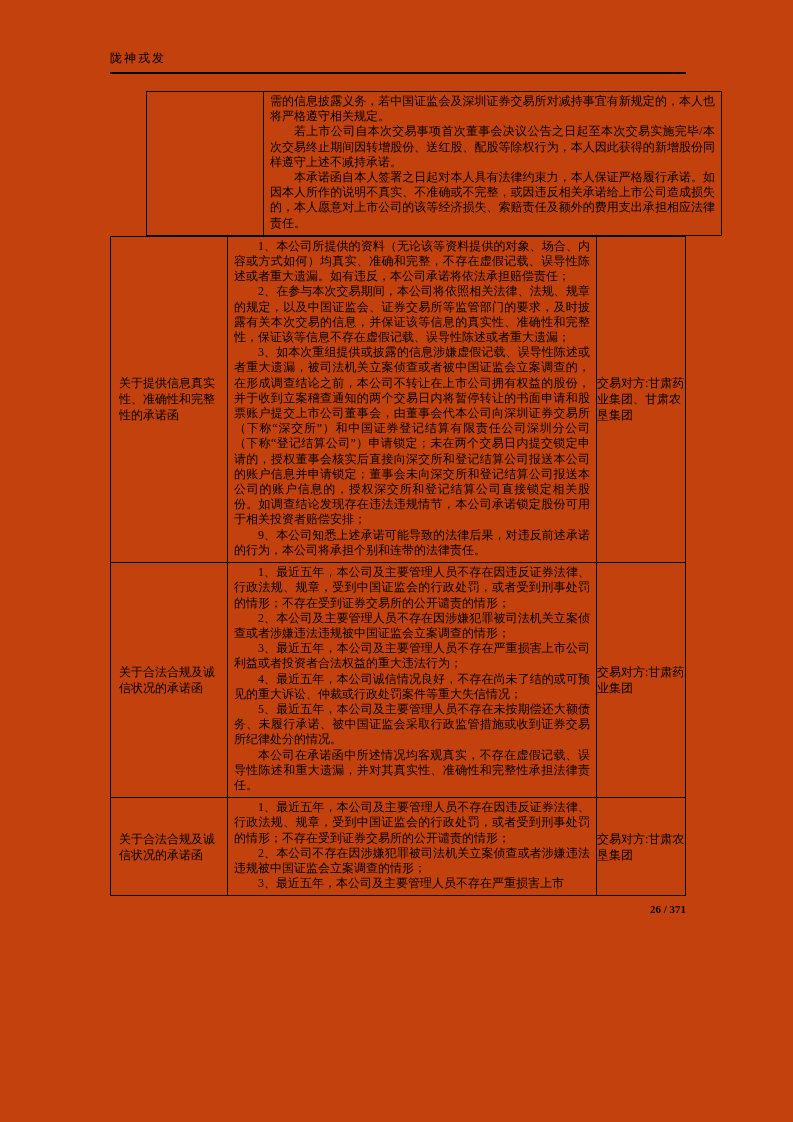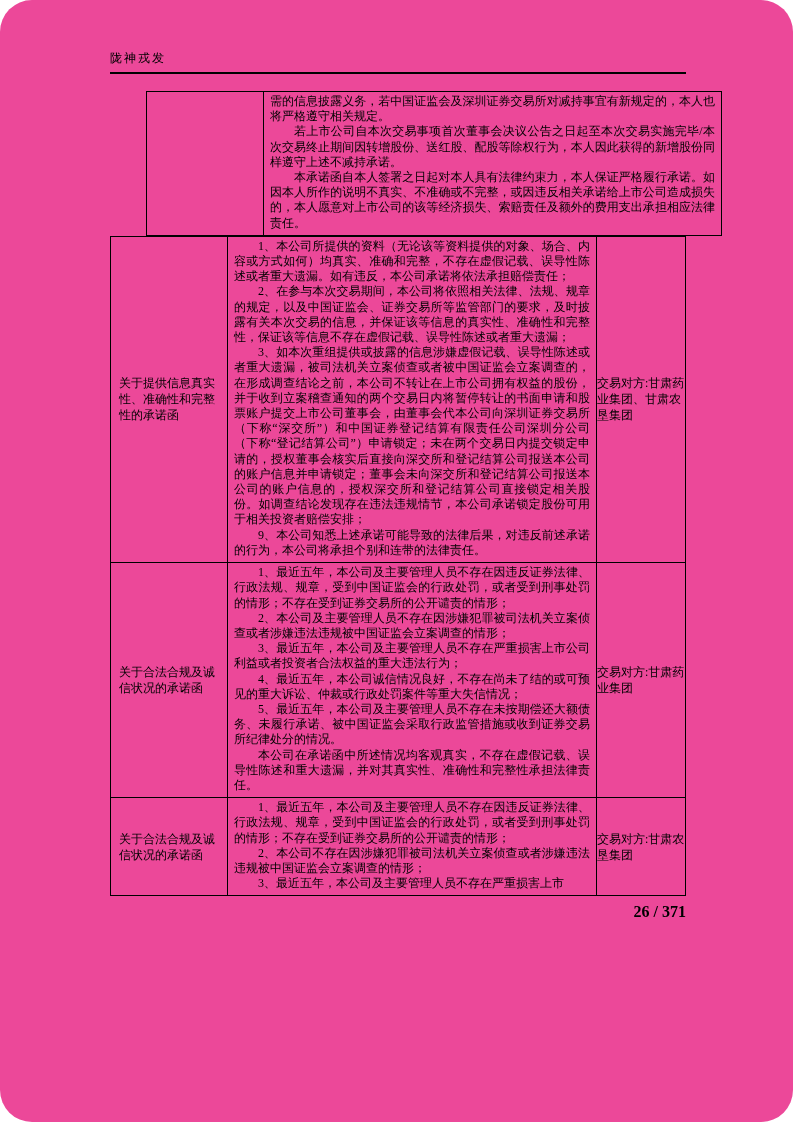--- a/index.html
+++ b/index.html
@@ -1,22 +1,22 @@
 <!DOCTYPE html>
 <html><head>
 <meta charset="utf-8">
 <style>
   * { margin:0; padding:0; box-sizing:border-box; }
   html,body { background:#ffffff; }
   .page {
     width:793px; height:1122px;
-    background:#ec4899; color:#000;
+    background:#c2410c; color:#000;
     font-family:"Liberation Serif","DejaVu Serif",serif;
     padding:50px 107px 0 110px;
-    overflow:hidden; position:relative;border-radius:32px;
+    overflow:hidden; position:relative;
   }
   .doc-header {
     display:flex; justify-content:space-between; align-items:flex-end;
     font-size:12px; padding-bottom:5px; border-bottom:2px solid #000;
   }
   .doc-header .hdr-left { letter-spacing:2px; }
   .doc-header .hdr-right { font-weight:bold; }
 
   table { width:100%; border-collapse:collapse; table-layout:fixed; }
   td, th { border:1px solid #000; }
@@ -46,21 +46,21 @@
   .item-cell {
     text-align:left; vertical-align:middle;
     font-size:12px; line-height:16px; padding:4px 8px;
   }
   .party-cell {
     vertical-align:middle; text-align:left;
     font-size:12px; line-height:16px; padding:4px 0;
   }
 
   .page-footer {
-    text-align:right; font-size:16px; font-weight:bold; margin-top:7px;
+    text-align:right; font-size:11px; font-weight:bold; margin-top:7px;
   }
 </style>
 </head>
 <body>
 
 <div class="page">
 
   <div class="doc-header">
     <span class="hdr-left">陇神戎发</span>
   </div>

